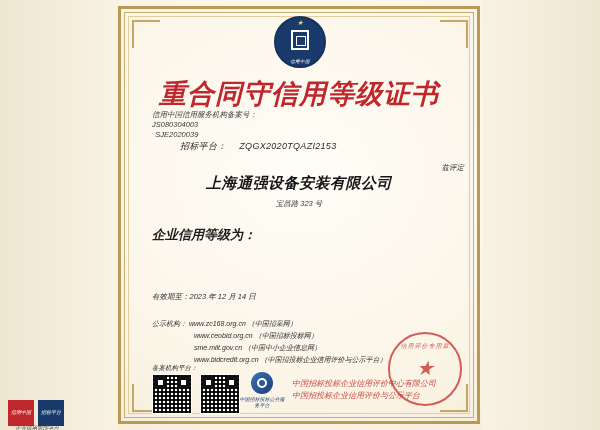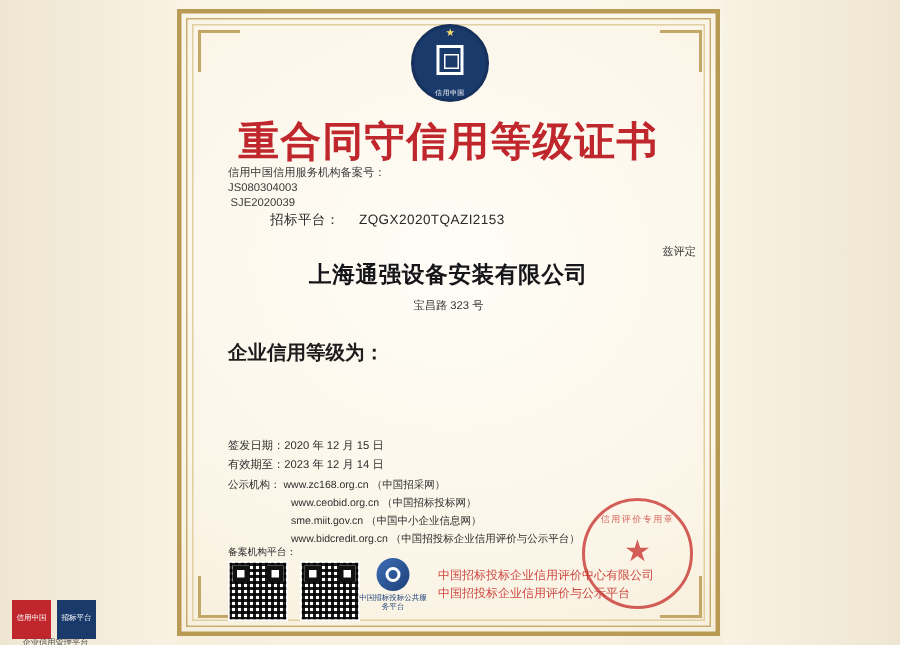--- a/index.html
+++ b/index.html
@@ -13,20 +13,21 @@
     font-family: "Liberation Sans", sans-serif;
     overflow: hidden;
   }
 
   #certificate {
     position: relative;
     width: 600px;
     height: 430px;
     background: #fdfaf2;
     box-sizing: border-box;
+    font-style: italic;
   }
 
   
   .paper {
     position: absolute;
     left: 0; top: 0;
     width: 600px; height: 430px;
     background:
       radial-gradient(ellipse at 50% 40%, #fffdf7 0%, #fbf5e7 60%, #f3e9d2 100%);
   }
@@ -128,21 +129,21 @@
     left: 152px; top: 110px;
     width: 300px;
     font-size: 7.5px;
     color: #3a3a3a;
     display: flex;
     justify-content: space-between;
     align-items: flex-start;
     flex-direction: column;
   }
   .subline .labeltxt { white-space: nowrap; }
-  .subline .codes { text-align: center; line-height: 1.35; }
+  .subline .codes { text-align: right; line-height: 1.35; }
 
   .cert-no {
     position: absolute;
     left: 180px; top: 140px;
     width: 280px;
     font-size: 9px;
     color: #2a2a2a;
     letter-spacing: 0.3px;
   }
   .cert-no .k { margin-right: 10px; }
@@ -396,23 +397,20 @@
     <span>ZQGX2020TQAZI2153</span>
   </div>
 
   <div class="hereby">兹评定</div>
   <div class="company">上海通强设备安装有限公司</div>
   <div class="address">宝昌路 323 号</div>
 
   <div class="level-label">企业信用等级为：</div>
 
   <div class="dates">
-    <div class="row">
-      <span>签发日期：</span><span>2020 年 12 月 15 日</span>
-    </div>
     <div class="row">
       <span>有效期至：</span><span>2023 年 12 月 14 日</span>
     </div>
   </div>
 
   <div class="publish">
     <div>
       <span class="first">公示机构：</span><span>www.zc168.org.cn</span>
       <span>（中国招采网）</span>
     </div>

